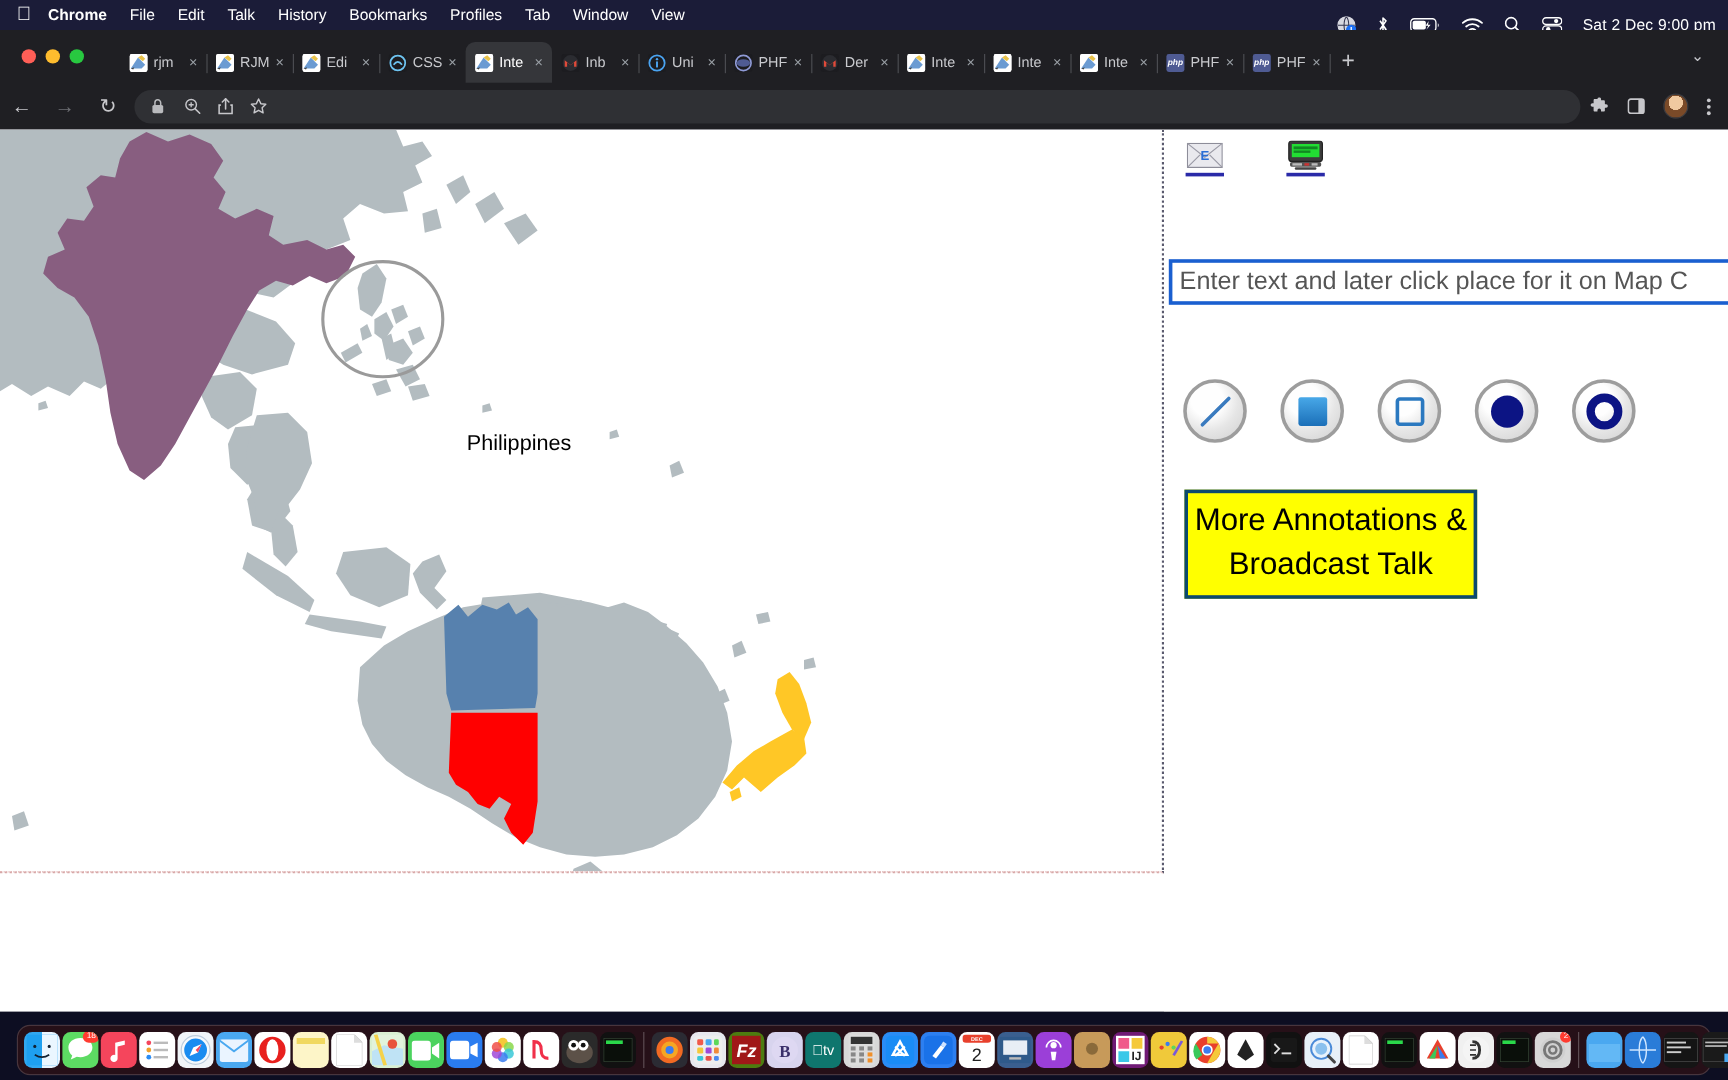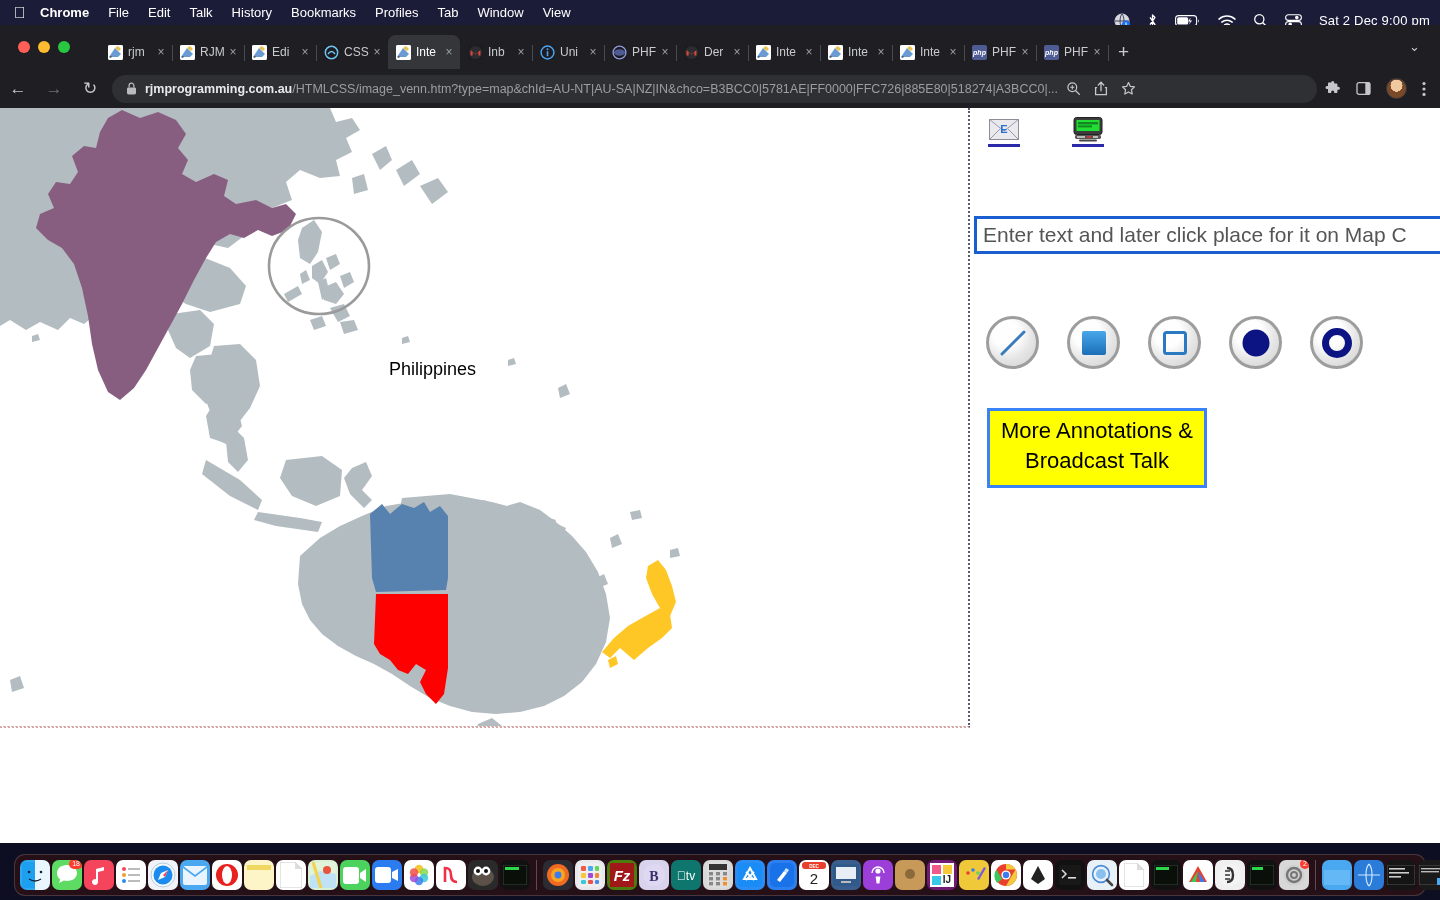--- a/index.html
+++ b/index.html
@@ -91,24 +91,24 @@
   }
   .textinput::placeholder{color:#555;opacity:1;}
 
   .shapebtns{position:absolute;left:16px;top:208px;display:flex;gap:28px;}
   .sbtn{width:53px;height:53px;border-radius:50%;
         background:radial-gradient(circle at 36% 30%,#fefefe 0 30%,#e6e6e6 58%,#cfcfcf 100%);
         border:3px solid #9d9d9d;box-sizing:border-box;
         display:flex;align-items:center;justify-content:center;}
 
   .yellowbox{
-    position:absolute;left:17px;top:300px;width:220px;
-    background:#ffff00;border:3px solid #3b82f6;box-sizing:border-box;
+    position:absolute;left:17px;top:300px;width:244px;
+    background:#ffff00;border:3px solid #0c4a6e;box-sizing:border-box;
     padding:5px 4px 8px 4px;text-align:center;
-    font-size:22px;line-height:1.38;color:#000;font-family:"Liberation Sans",sans-serif;
+    font-size:26px;line-height:1.38;color:#000;font-family:"Liberation Sans",sans-serif;
   }
 
   
   .dockarea{position:absolute;left:0;top:850px;width:1440px;height:50px;background:#0d0e22;}
   .dock{
     position:absolute;left:14px;top:4px;width:1412px;height:42px;
     background:rgba(40,16,24,0.92);border:1px solid rgba(255,255,255,0.16);
     border-radius:11px;display:flex;align-items:center;padding:0 5px;box-sizing:border-box;gap:2px;
   }
   .dockitem{position:relative;width:30px;height:30px;border-radius:7px;flex:0 0 30px;
@@ -363,21 +363,20 @@
       <span class="navbtn">←</span>
       <span class="navbtn dim">→</span>
       <span class="navbtn">↻</span>
       <div class="omnibox">
         <span class="lockicon">
           <svg width="11" height="13" viewBox="0 0 11 13">
             <rect x="1" y="5.4" width="9" height="7" rx="1.4" fill="#b9babd"></rect>
             <path d="M3.1 5.4V3.6a2.4 2.4 0 0 1 4.8 0v1.8" fill="none" stroke="#b9babd" stroke-width="1.25"></path>
           </svg>
         </span>
-        <span class="urltext"><b id="url-domain">rjmprogramming.com.au</b><span id="url-path">/HTMLCSS/image_venn.htm?type=map&amp;chId=AU-NT|AU-SA|NZ|IN&amp;chco=B3BCC0|5781AE|FF0000|FFC726|885E80|518274|A3BCC0|...</span></span>
         <span class="omni-right">
           <span>
             <svg width="15" height="15" viewBox="0 0 15 15">
                 <circle cx="6.3" cy="6.3" r="4.4" fill="none" stroke="#c7c7cb" stroke-width="1.2"></circle>
                 <path d="M9.7 9.7L13.4 13.4" stroke="#c7c7cb" stroke-width="1.3" stroke-linecap="round"></path>
                 <path d="M4.2 6.3h4.2M6.3 4.2v4.2" stroke="#c7c7cb" stroke-width="1.1"></path>
               </svg>
           </span>
           <span>
             <svg width="14" height="15" viewBox="0 0 14 15">

